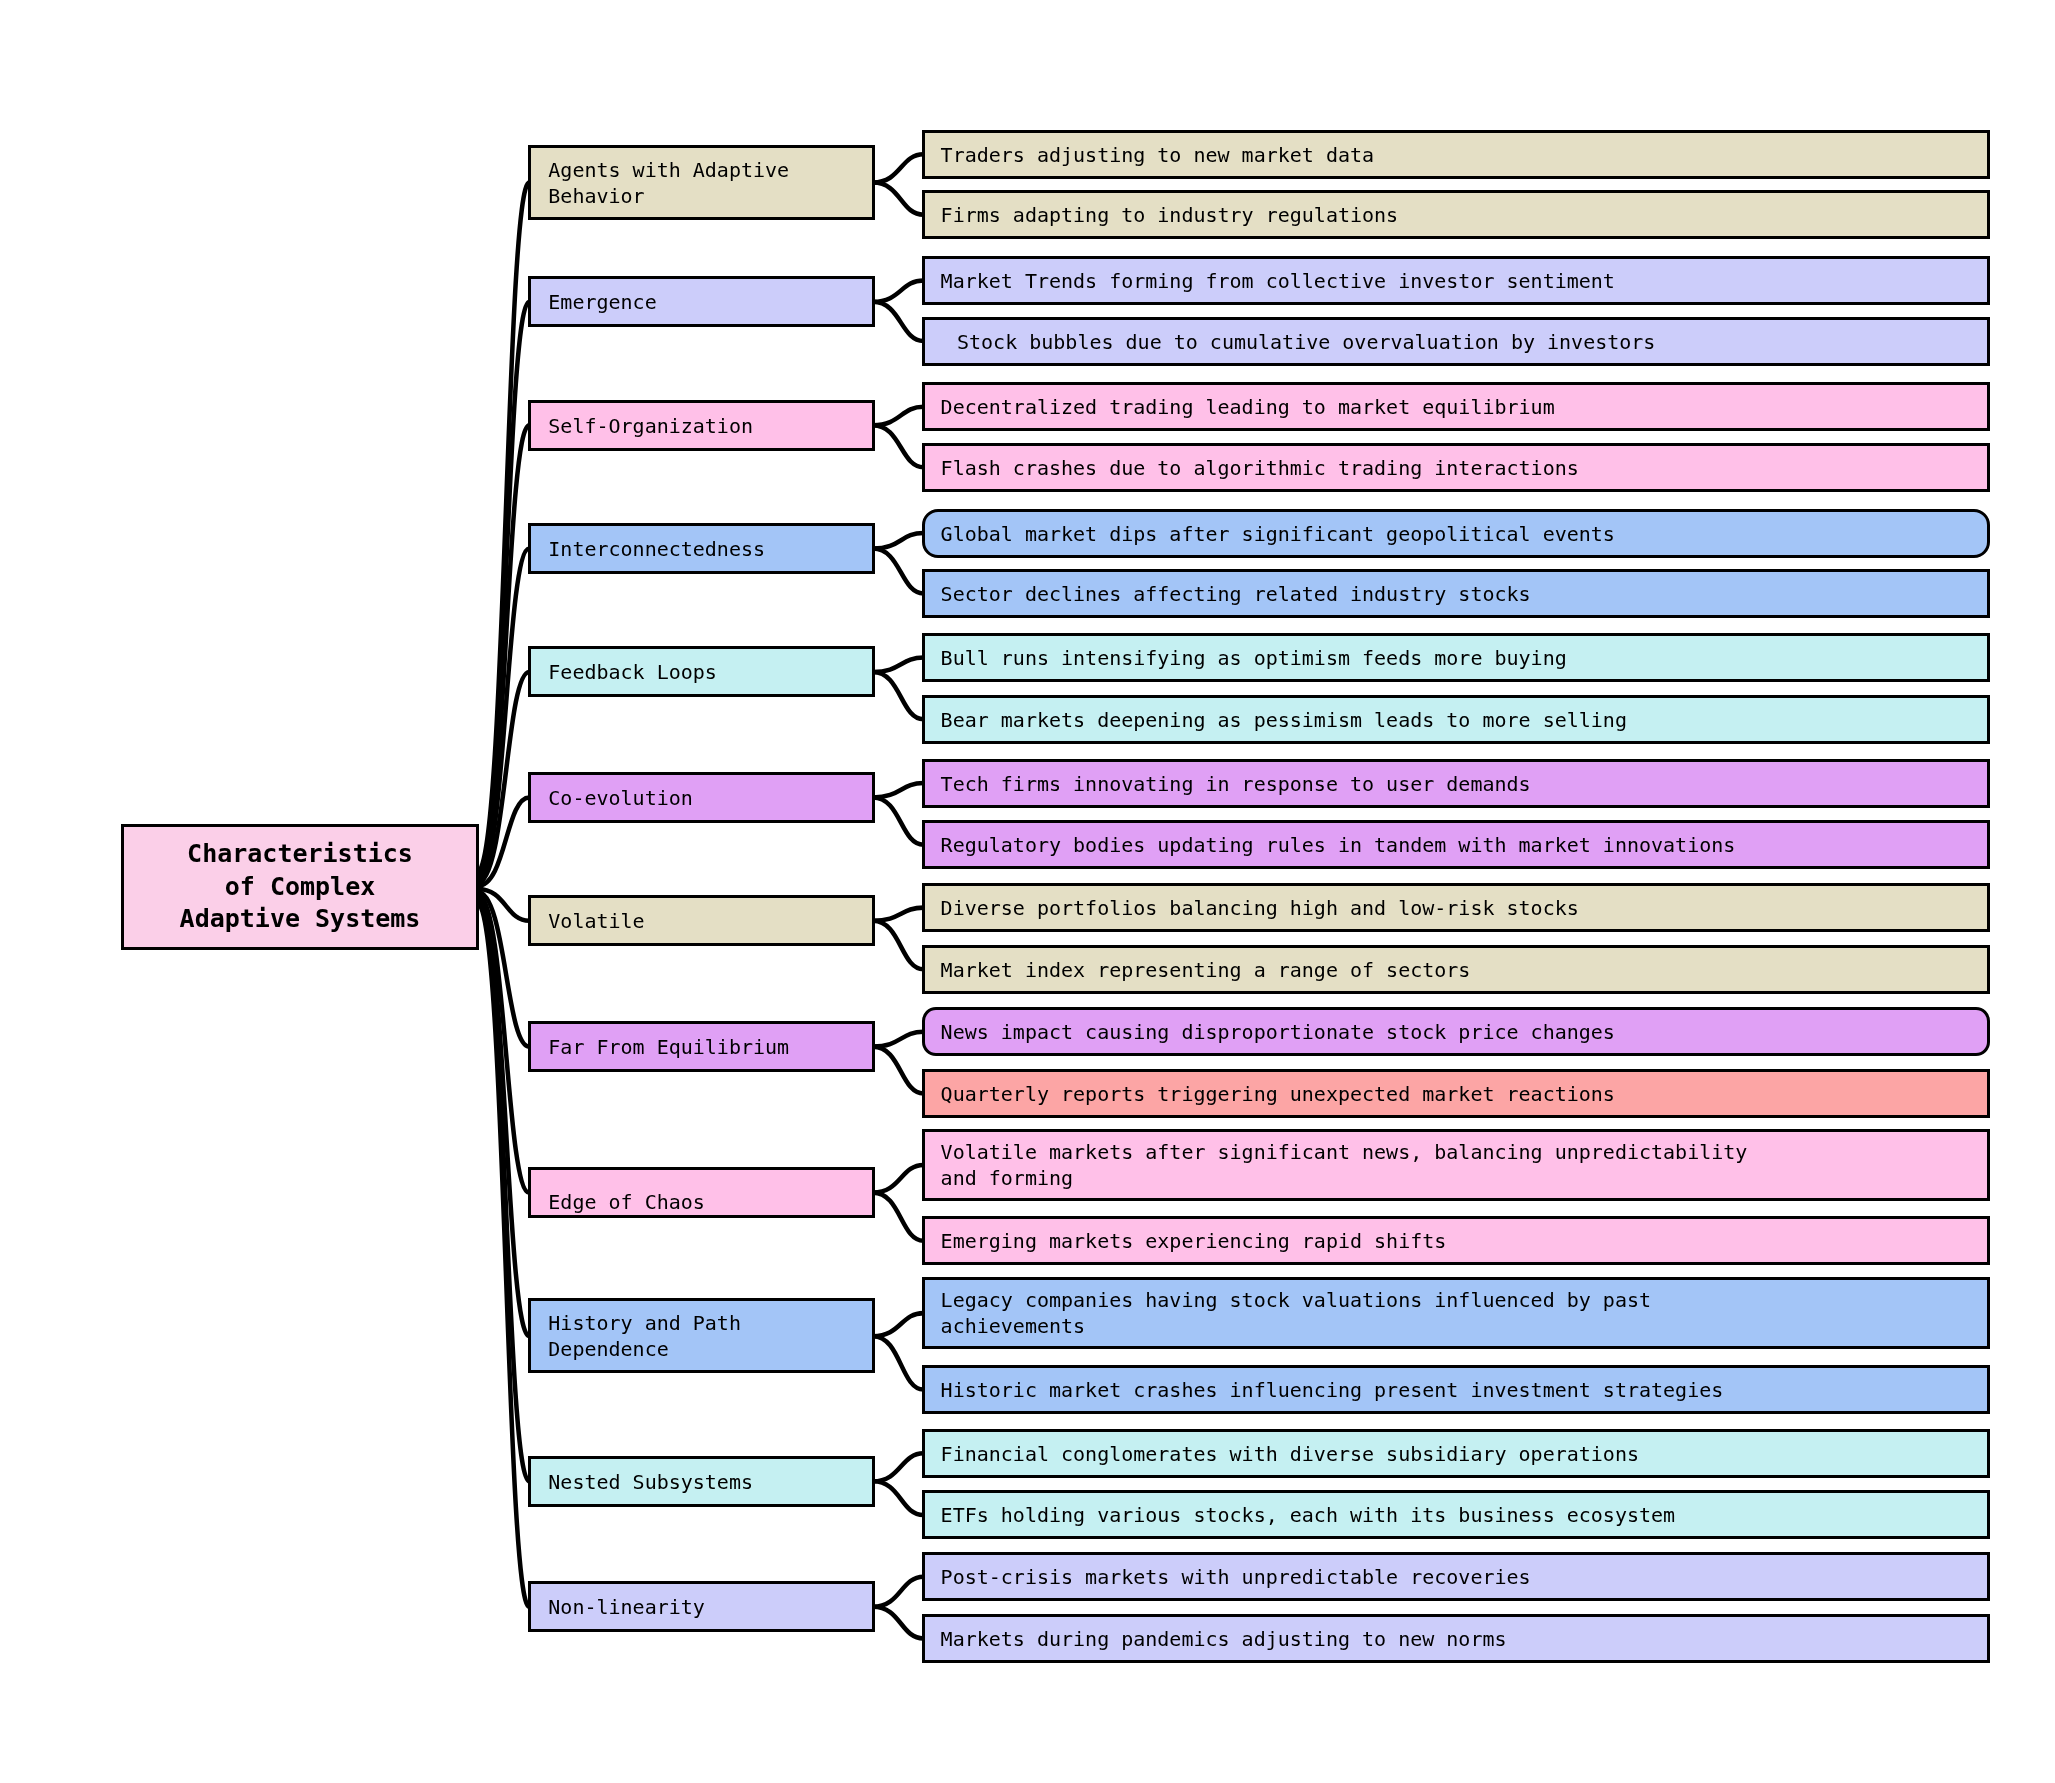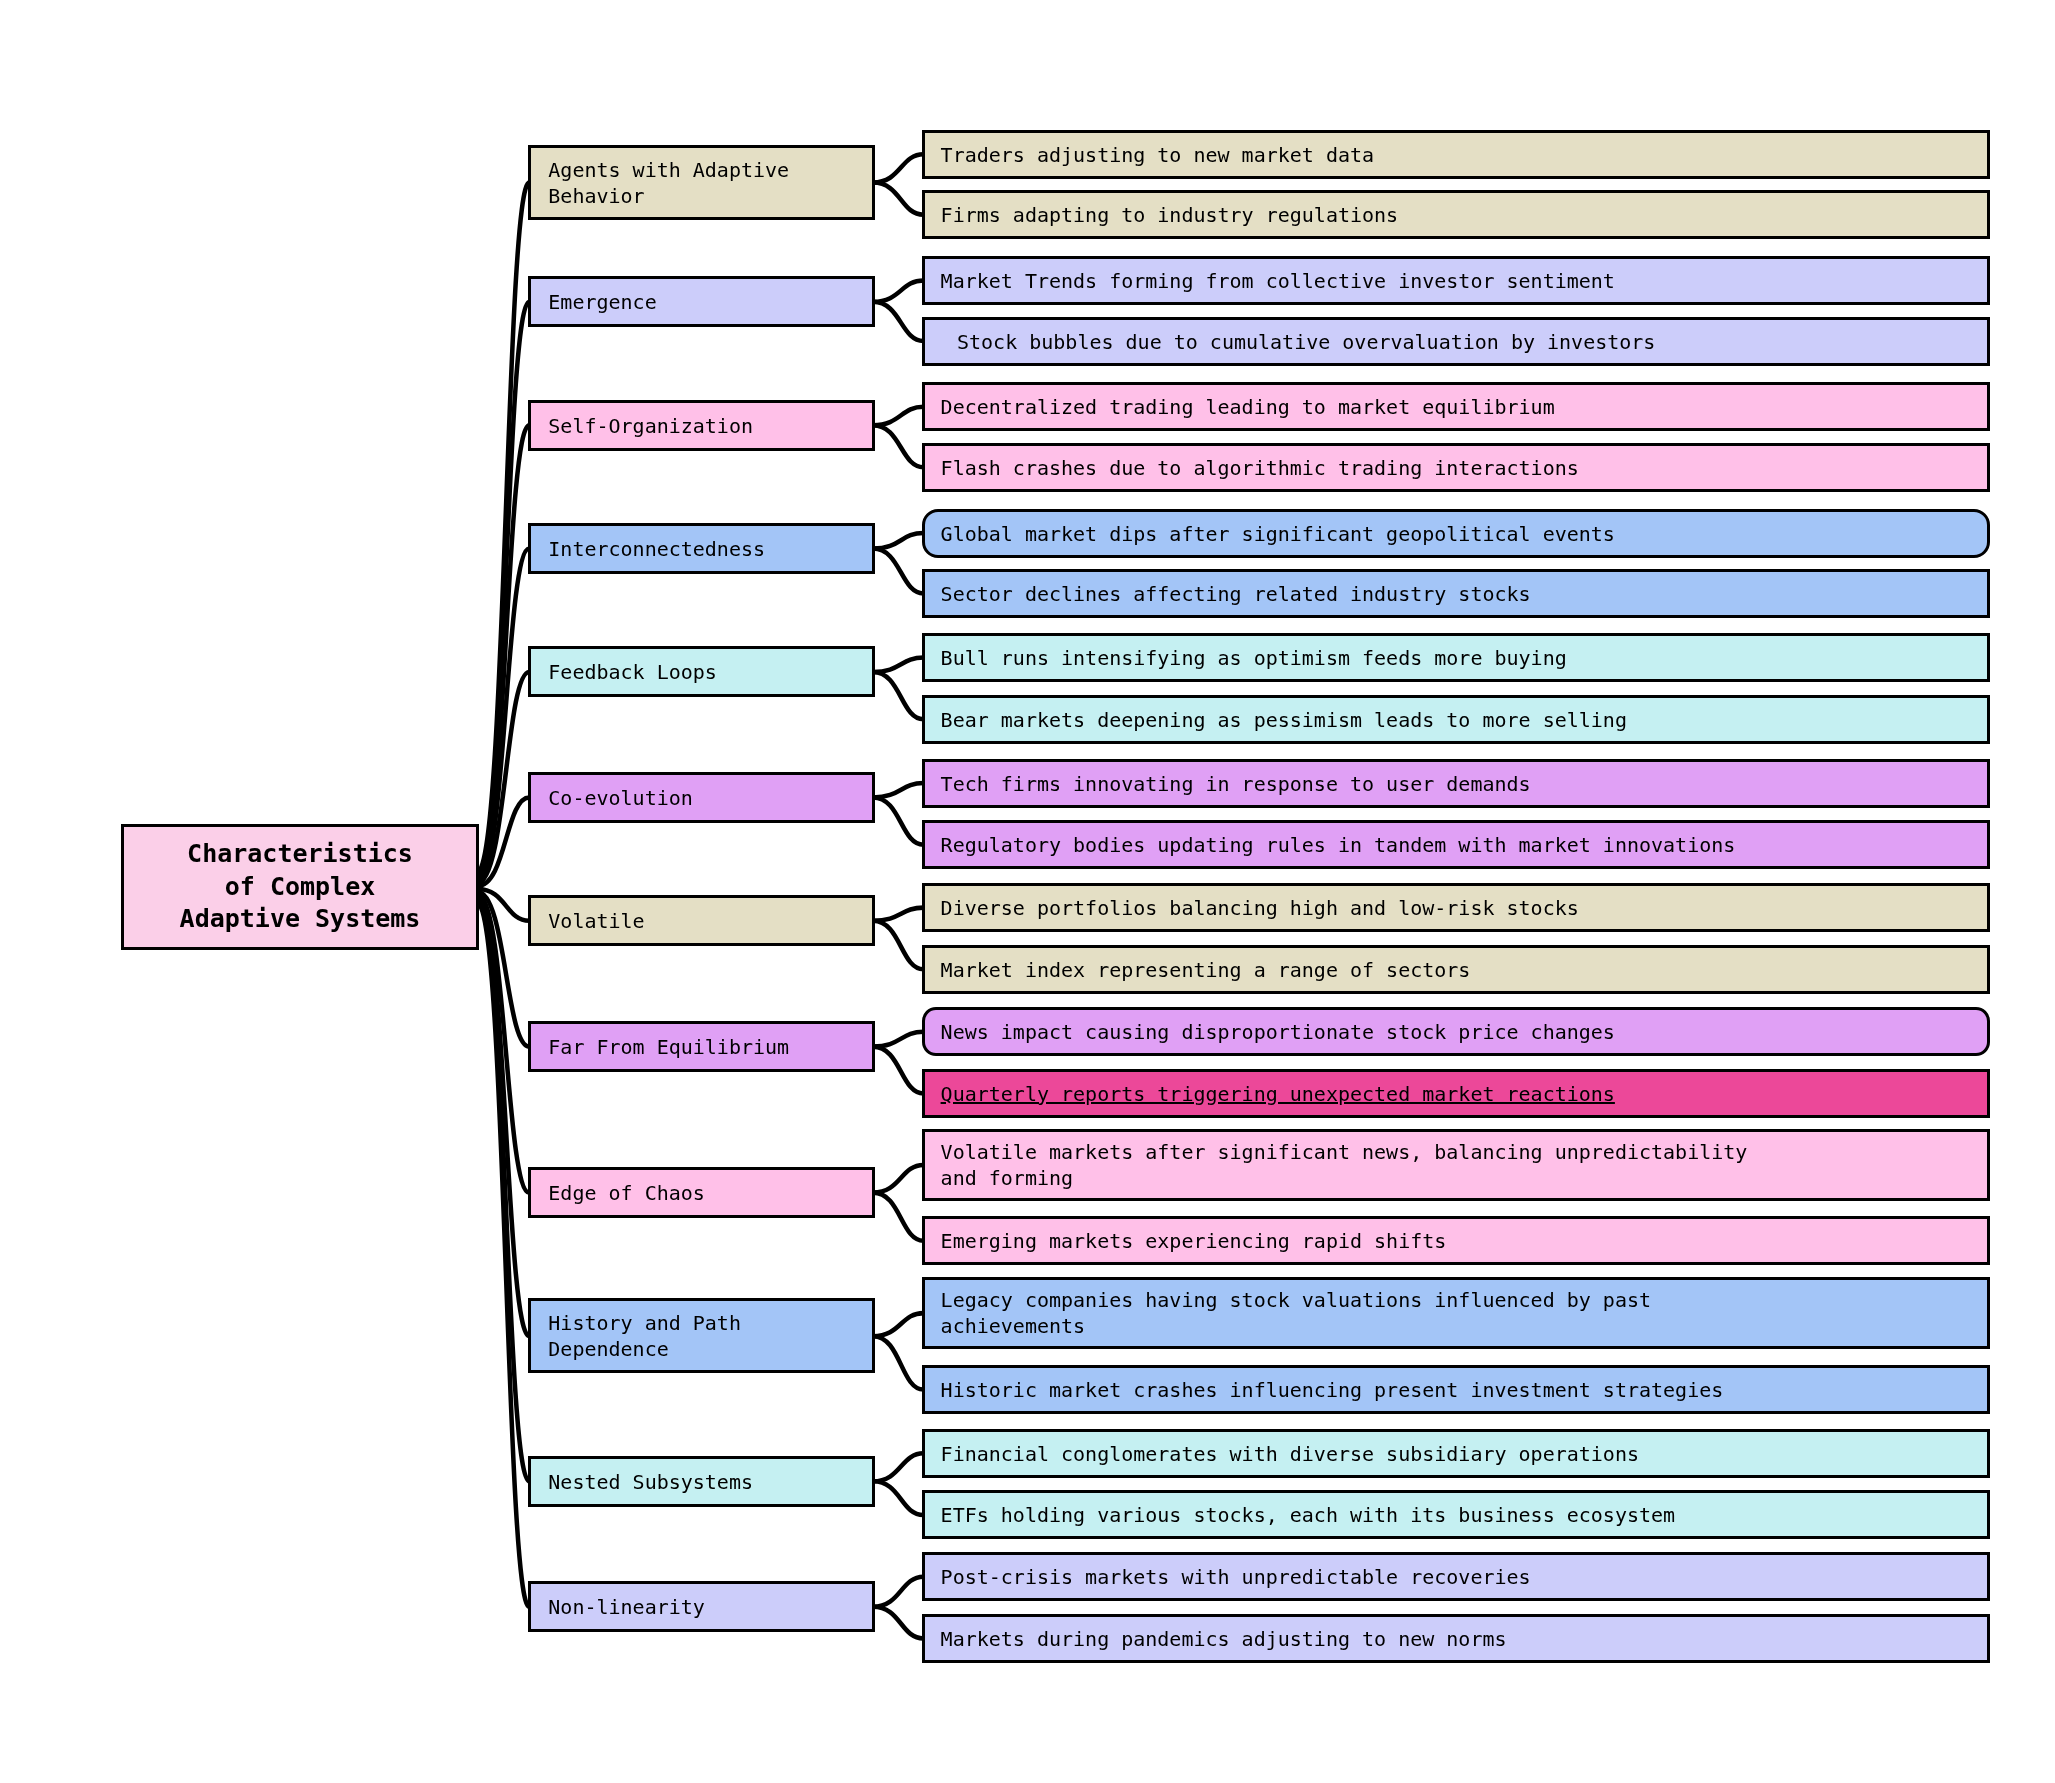--- a/index.html
+++ b/index.html
@@ -163,24 +163,24 @@
     </div>
     <div class="node leaf" style="left: 922px; top: 945px; width: 1068px; height: 49px; background: rgb(228, 223, 197);">
       <span class="txt">Market index representing a range of sectors</span>
     </div>
     <div class="node branch" style="left: 528px; top: 1021px; width: 347px; height: 51px; background: rgb(224, 160, 245);">
       <span class="txt">Far From Equilibrium</span>
     </div>
     <div class="node leaf" style="left: 922px; top: 1007px; width: 1068px; height: 49px; background: rgb(224, 160, 245); border-radius: 14px;">
       <span class="txt">News impact causing disproportionate stock price changes</span>
     </div>
-    <div class="node leaf" style="left: 922px; top: 1069px; width: 1068px; height: 49px; background: #ec4899; text-decoration: underline;">
+    <div class="node leaf" style="left: 922px; top: 1069px; width: 1068px; height: 49px; background: #fca5a5;">
       <span class="txt">Quarterly reports triggering unexpected market reactions</span>
     </div>
-    <div class="node branch" style="left: 528px; top: 1167px; width: 347px; height: 51px; background: rgb(255, 192, 232);">
+    <div class="node branch" style="left: 528px; top: 1167px; width: 347px; height: 51px; background: rgb(255, 192, 232); align-items: flex-end;">
       <span class="txt">Edge of Chaos</span>
     </div>
     <div class="node leaf" style="left: 922px; top: 1129px; width: 1068px; height: 72px; background: rgb(255, 192, 232);">
       <span class="txt">Volatile markets after significant news, balancing unpredictability
 and forming</span>
     </div>
     <div class="node leaf" style="left: 922px; top: 1216px; width: 1068px; height: 49px; background: rgb(255, 192, 232);">
       <span class="txt">Emerging markets experiencing rapid shifts</span>
     </div>
     <div class="node branch" style="left: 528px; top: 1298px; width: 347px; height: 75px; background: rgb(163, 197, 247);">

